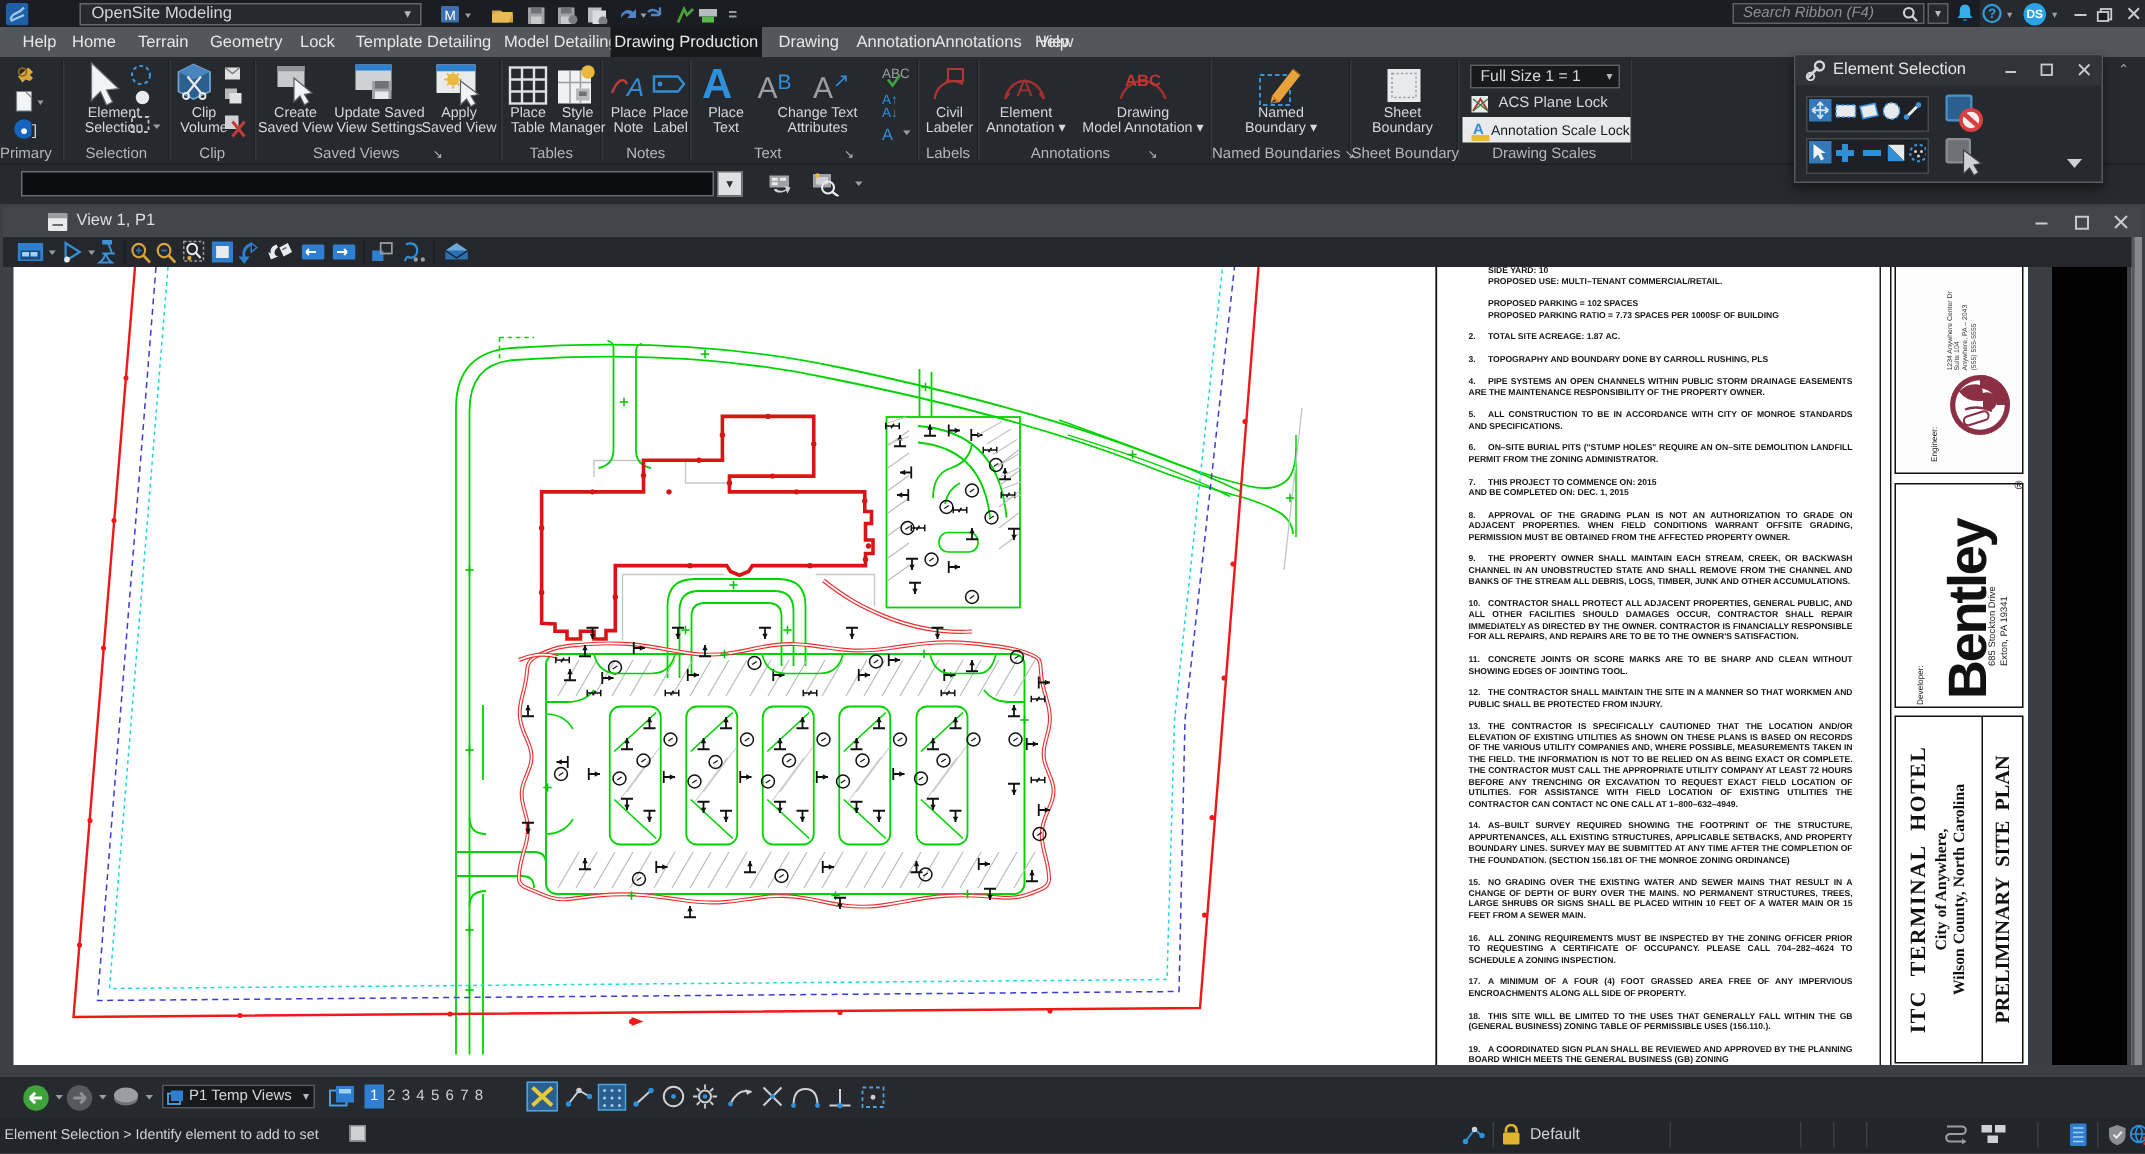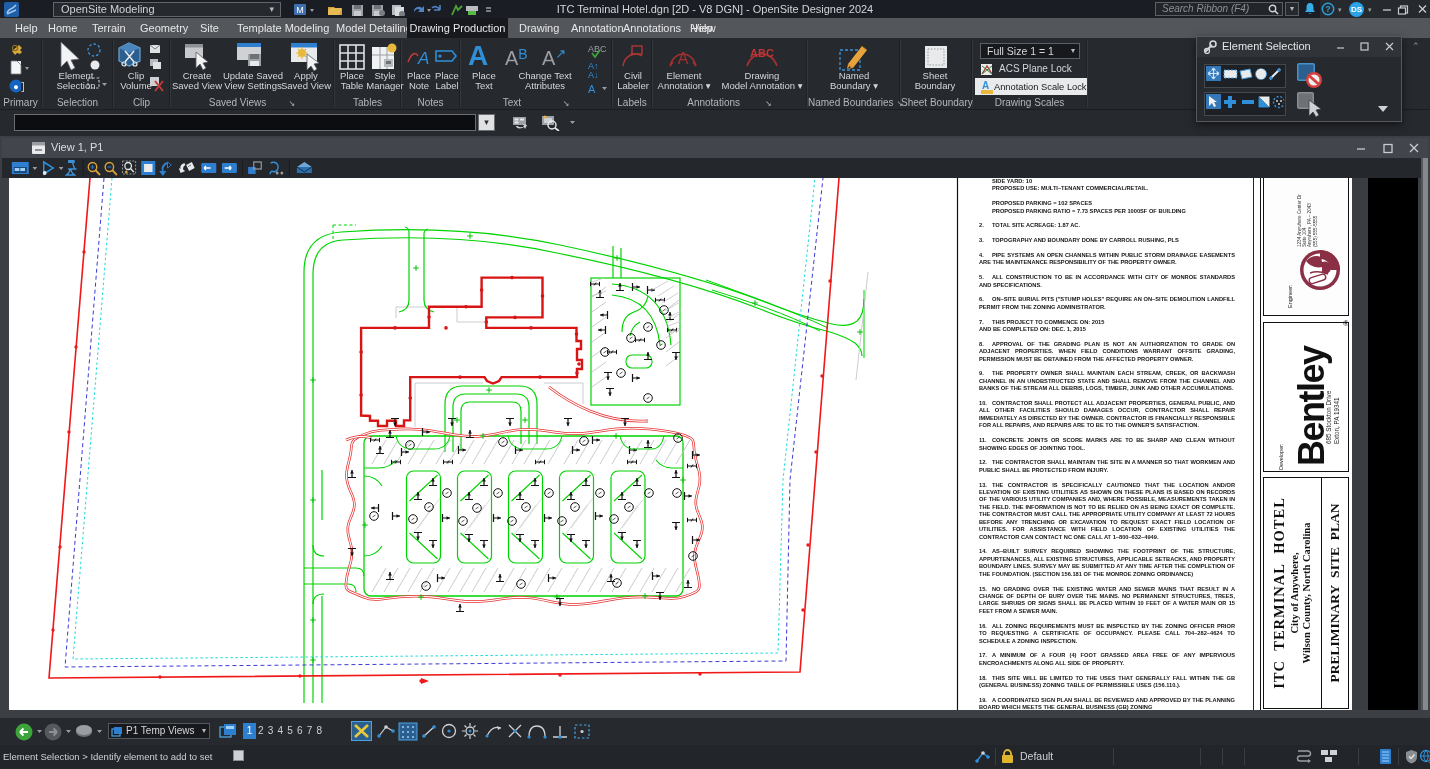--- a/index.html
+++ b/index.html
@@ -42,21 +42,20 @@
       <rect x="101" y="4" width="9" height="9" fill="#d9dbdd"></rect>
       <circle cx="108" cy="11" r="3" fill="#7a7d81"></circle>
    <path d="M120 7 c2,-4 6,-4 8,-2 l2,-2 0,6 -6,0 2,-2 c-2,-2 -4,-1 -6,2 z" fill="#4f83c2"></path>
       <path d="M133 6 l4 0 -2 3 z" fill="#9a9da1"></path>
    <path d="M146 7 c-2,-4 -6,-4 -8,-2 m8 2 l-6 0 m6 0 l0 -5" stroke="#4f83c2" stroke-width="1.6" fill="none"></path>
    <path d="M158 12 l4 -9 2 4 4 -4" stroke="#4da33a" stroke-width="1.8" fill="none"></path>
    <rect x="172" y="3" width="12" height="5" fill="#b9bbbe"></rect>
       <rect x="174" y="8" width="8" height="4" fill="#57b947"></rect>
    <path d="M192 5 h5 M192 8 h5" stroke="#9a9da1" stroke-width="1.3"></path>
  </svg>
- <div class="abs" style="left:0;top:3px;width:1430px;text-align:center;color:#d3d5d8;font-size:11px;">ITC Terminal Hotel.dgn [2D - V8 DGN] - OpenSite Designer 2024</div>
  <div class="abs" style="left:1155px;top:2px;width:128px;height:14px;background:#22252a;border:1px solid #5c5f64;color:#8d9094;font-size:10px;font-style:italic;line-height:12px;padding-left:6px;">Search Ribbon (F4)<svg class="abs" style="right:3px;top:1px" width="11" height="11" viewBox="0 0 11 11">
         <circle cx="4.5" cy="4.5" r="3.2" stroke="#cfd1d4" stroke-width="1.4" fill="none"></circle>
         <path d="M7 7 L10 10" stroke="#cfd1d4" stroke-width="1.6"></path>
       </svg></div>
  <div class="abs" style="left:1285px;top:2px;width:14px;height:14px;background:#26292e;border:1px solid #5c5f64;color:#b7b9bc;font-size:8px;text-align:center;line-height:12px;">▾</div>
  <svg class="abs" style="left:1303px;top:2px" width="14" height="14" viewBox="0 0 14 14">
       <path d="M7 1 C4.5 1 3.5 3 3.5 5.5 L3.5 8 2 10 L12 10 10.5 8 10.5 5.5 C10.5 3 9.5 1 7 1 Z M5.5 11 a1.8 1.8 0 0 0 3 0 Z" fill="#35aee8"></path>
     </svg>
  <svg class="abs" style="left:1321px;top:2px" width="14" height="14" viewBox="0 0 14 14">
       <circle cx="7" cy="7" r="5.7" stroke="#2e9fd8" stroke-width="1.5" fill="none"></circle>
@@ -70,22 +69,22 @@
       <rect x="18.5" y="2" width="7" height="7" stroke="#c9cbce" stroke-width="1.2" fill="none"></rect>
       <rect x="16.5" y="4" width="7" height="6" fill="#1a1d23" stroke="#c9cbce" stroke-width="1.2"></rect>
       <path d="M37 1.5 L44 8.5 M44 1.5 L37 8.5" stroke="#c9cbce" stroke-width="1.3"></path>
     </svg>
 </div>
 <div id="tabrow">
  <div class="tab" style="left:15px;">Help</div>
  <div class="tab" style="left:48px;">Home</div>
  <div class="tab" style="left:92px;">Terrain</div>
  <div class="tab" style="left:140px;">Geometry</div>
- <div class="tab" style="left:200px;">Site</div>
- <div class="tab" style="left:237px;">Template Modeling</div>
+ <div class="tab" style="left:200px;">Lock</div>
+ <div class="tab" style="left:237px;">Template Detailing</div>
  <div class="tab" style="left:336px;">Model Detailing</div>
  <div class="tab" style="left:407px;width:101px;background:#17191d;text-align:center;">Drawing Production</div>
  <div class="tab" style="left:519px;">Drawing</div>
  <div class="tab" style="left:571px;">Annotation</div>
  <div class="tab" style="left:623px;">Annotations</div>
  <div class="tab" style="left:692px;">View</div>
  <div class="tab" style="left:690px;">Help</div>
 </div>
 <div id="ribbon">
 
@@ -240,21 +239,21 @@
       <path d="M2 3 L12 11 M12 3 L2 11" stroke="#3a7f3a" stroke-width="1"></path>
     </svg>
  <div class="abs" style="left:999px;top:25px;color:#d5d7d9;font-size:10px;">ACS Plane Lock</div>
  <div class="abs" style="left:975px;top:40px;width:112px;height:17px;background:#e9eaec;"></div>
  <svg class="abs" style="left:980px;top:41px" width="14" height="15" viewBox="0 0 14 15">
       <text x="2" y="10" font-size="10" fill="#2f8fd8" font-weight="bold" font-family="Liberation Sans">A</text>
       <rect x="1" y="11" width="12" height="4" fill="#e8b93c"></rect>
     </svg>
  <div class="abs" style="left:994px;top:44px;color:#17191d;font-size:9.3px;">Annotation Scale Lock</div>
 
- <div class="grouplabel" style="left:0;width:41px;">Primary</div>
+ <div class="grouplabel" style="left:0;width:24px;">Primary</div>
  <div class="grouplabel" style="left:43px;width:69px;">Selection</div>
  <div class="grouplabel" style="left:114px;width:55px;">Clip</div>
  <div class="grouplabel" style="left:171px;width:162px;">Saved Views&nbsp;&nbsp;&nbsp;&nbsp;&nbsp;&nbsp;&nbsp;&nbsp;<span style="font-size:8px;">↘</span></div>
  <div class="grouplabel" style="left:335px;width:65px;">Tables</div>
  <div class="grouplabel" style="left:402px;width:57px;">Notes</div>
  <div class="grouplabel" style="left:461px;width:150px;">Text&nbsp;&nbsp;&nbsp;&nbsp;&nbsp;&nbsp;&nbsp;&nbsp;&nbsp;&nbsp;&nbsp;&nbsp;&nbsp;&nbsp;&nbsp;<span style="font-size:8px;">↘</span></div>
  <div class="grouplabel" style="left:613px;width:38px;">Labels</div>
  <div class="grouplabel" style="left:653px;width:153px;">Annotations&nbsp;&nbsp;&nbsp;&nbsp;&nbsp;&nbsp;&nbsp;&nbsp;&nbsp;<span style="font-size:8px;">↘</span></div>
  <div class="grouplabel" style="left:808px;width:91px;">Named Boundaries&nbsp;<span style="font-size:8px;">↘</span></div>
  <div class="grouplabel" style="left:901px;width:70px;">Sheet Boundary</div>

